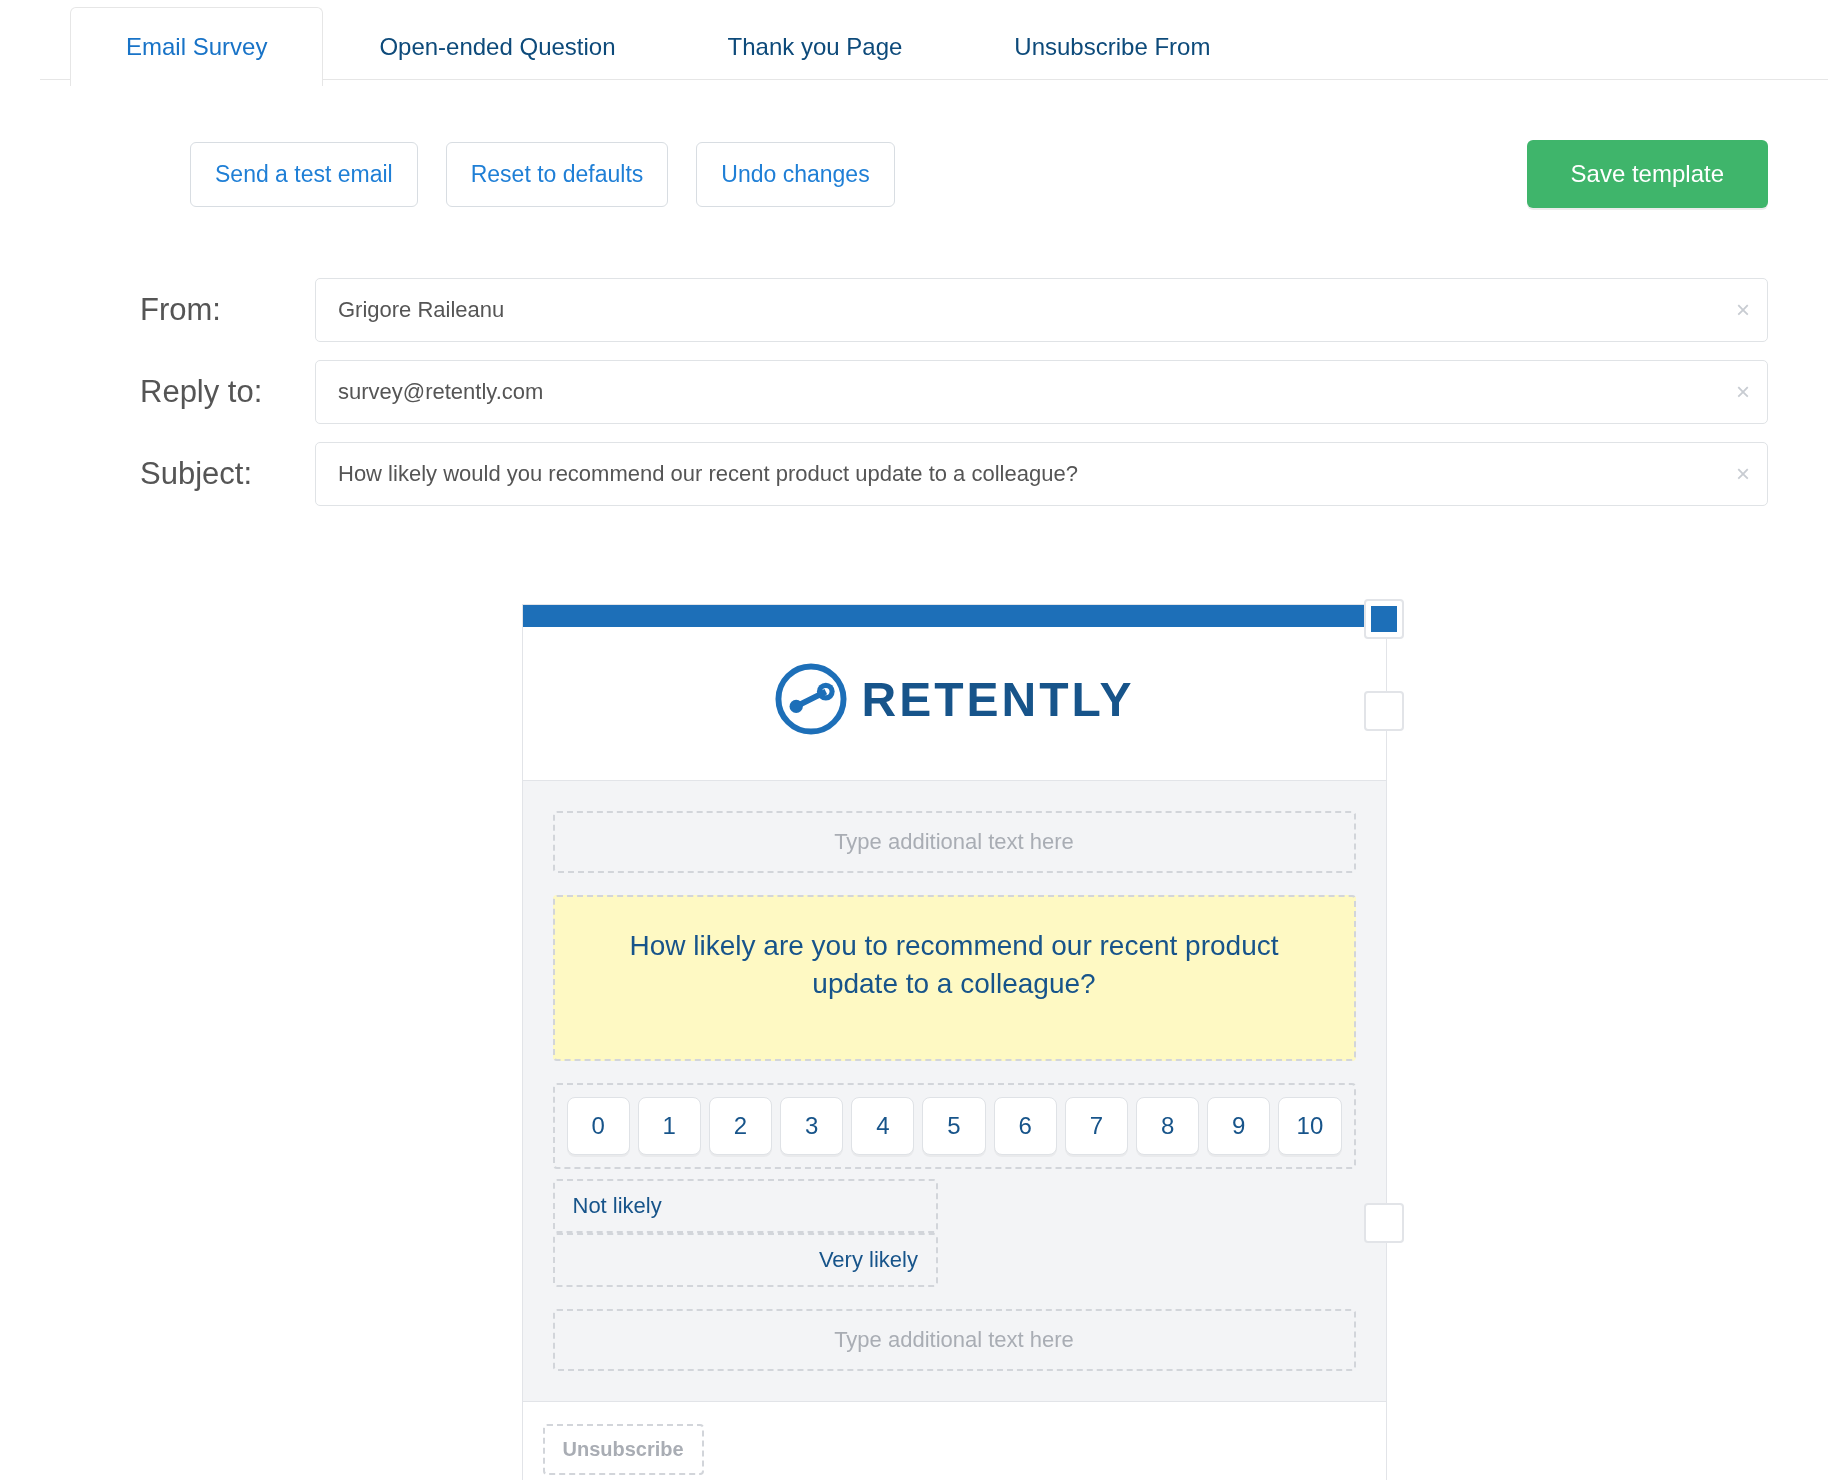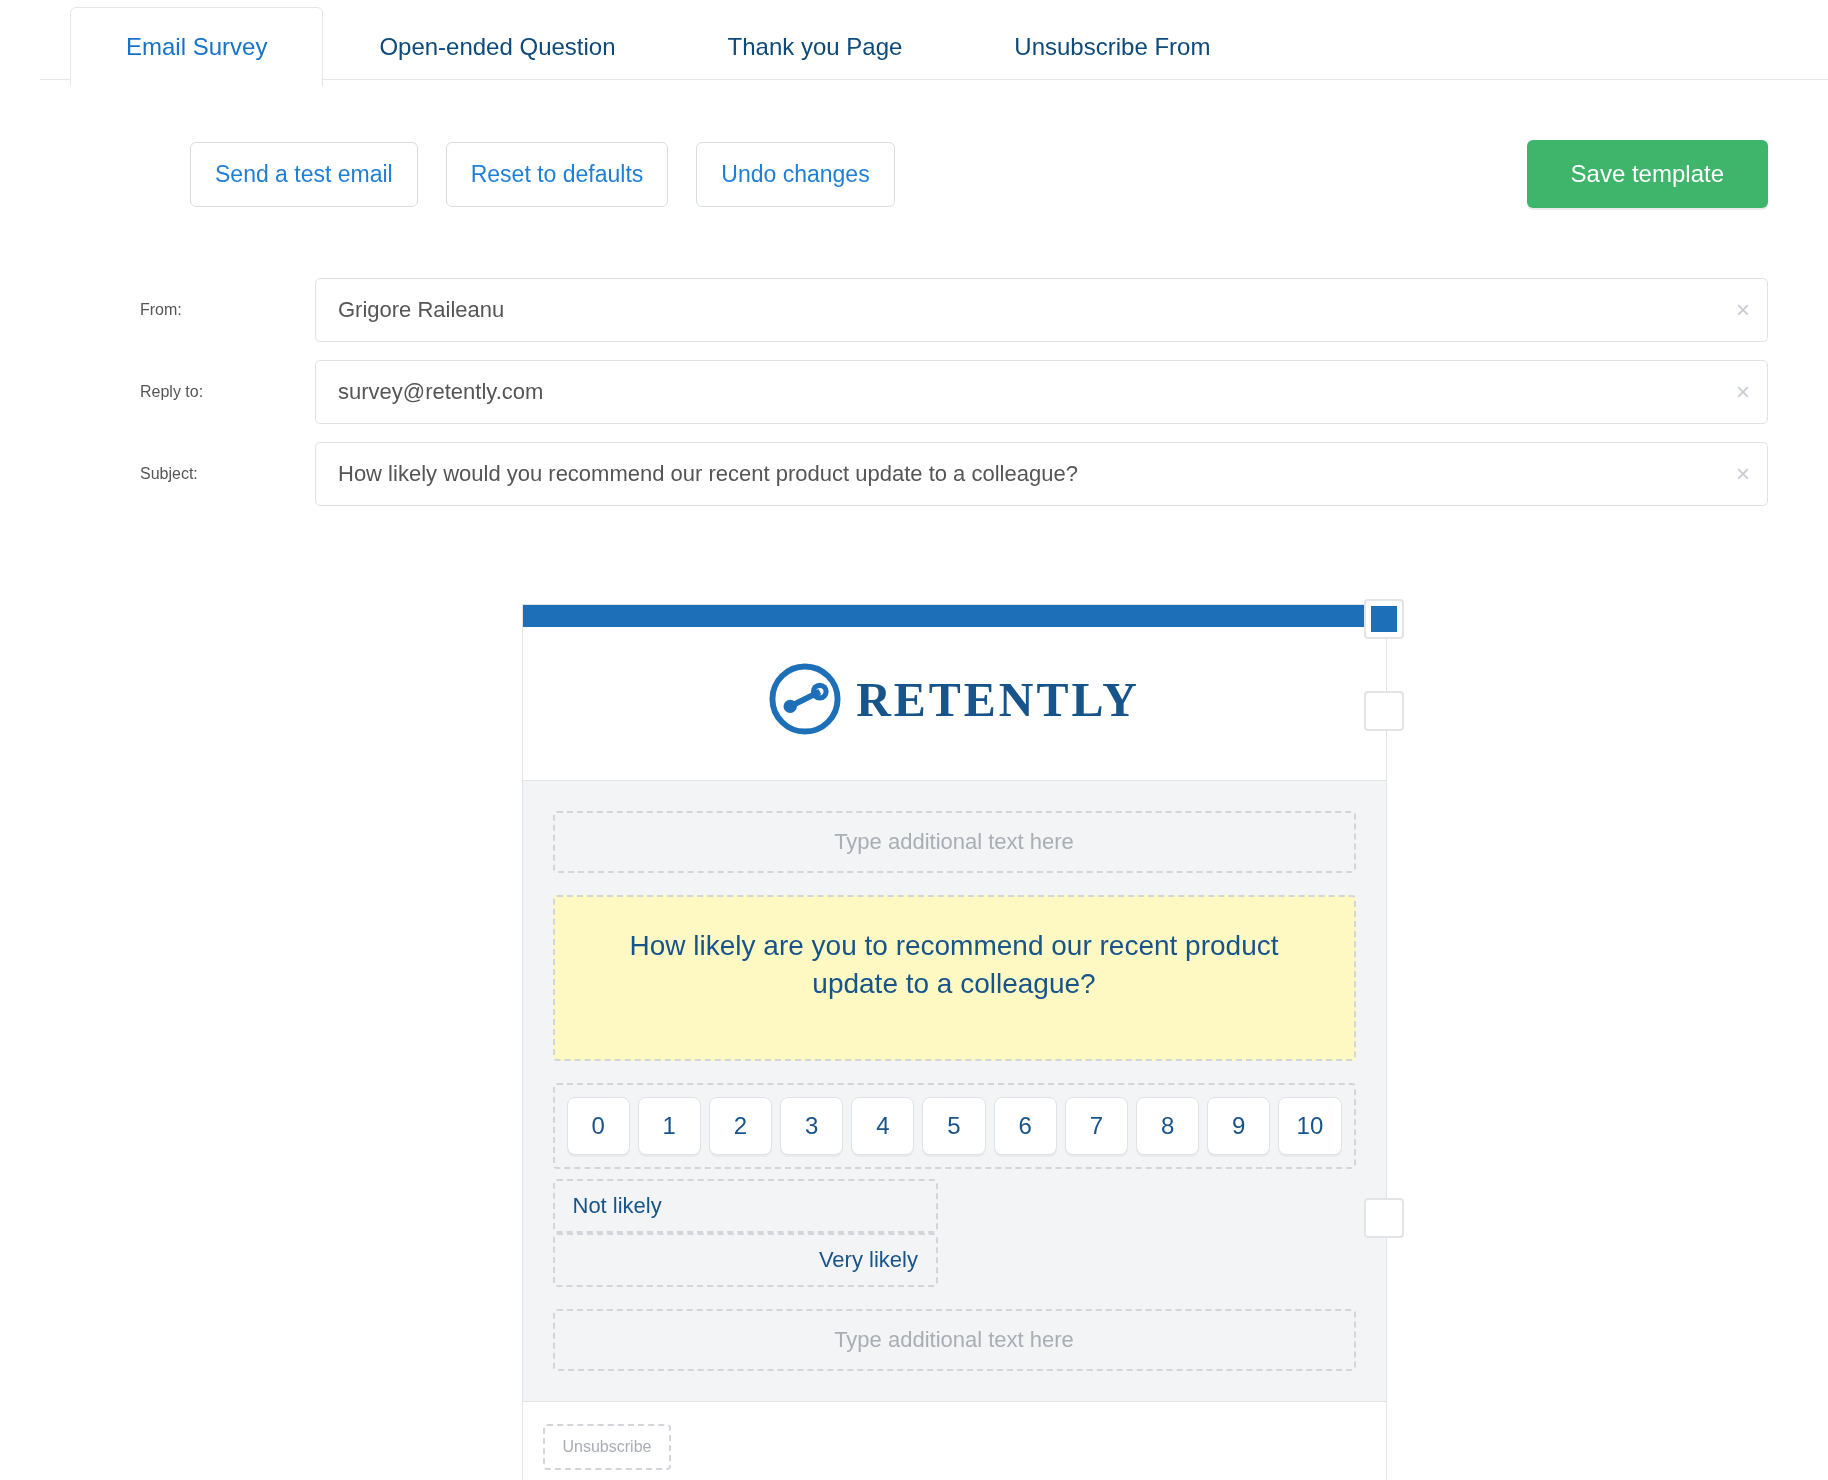--- a/index.html
+++ b/index.html
@@ -60,21 +60,21 @@
     box-shadow: 0 2px 0 rgba(0,0,0,0.08);
   }
   .form-area { padding: 30px 100px 10px 100px; }
   .form-row {
     display: flex;
     align-items: center;
     margin-bottom: 18px;
   }
   .form-label {
     width: 175px;
-    font-size: 16px;
+    font-size: 31px;
     color: #555;
   }
   .form-input-wrap {
     flex: 1;
     position: relative;
   }
   .form-input {
     width: 100%;
     border: 1px solid #e0e3e6;
     border-radius: 5px;
@@ -148,21 +148,20 @@
     border-radius: 4px;
   }
   .logo-zone {
     text-align: center;
     padding: 35px 0 40px 0;
   }
   .retently-logo {
     display: inline-flex;
     align-items: center;
     gap: 14px;
-    font-family: Liberation Serif, serif;
   }
   .retently-text {
     font-size: 48px;
     letter-spacing: 3px;
     font-weight: 700;
     color: #17548a;
   }
   .preview-body {
     background: #f3f4f6;
     border-top: 1px solid #e2e4e8;
@@ -230,21 +229,22 @@
     border-top: 1px solid #e2e4e8;
     padding: 22px 20px 40px 20px;
     background: #fff;
   }
   .unsub-box {
     display: inline-block;
     border: 2px dashed #d2d5da;
     border-radius: 4px;
     padding: 12px 18px;
     color: #a9adb4;
-    font-size: 16px;
+    font-size: 20px;
+    font-weight: bold;
   }
 </style>
 </head>
 <body>
 
 <div class="page-wrap">
 
   <div class="tabs">
     <div class="tab active">Email Survey</div>
     <div class="tab">Open-ended Question</div>

